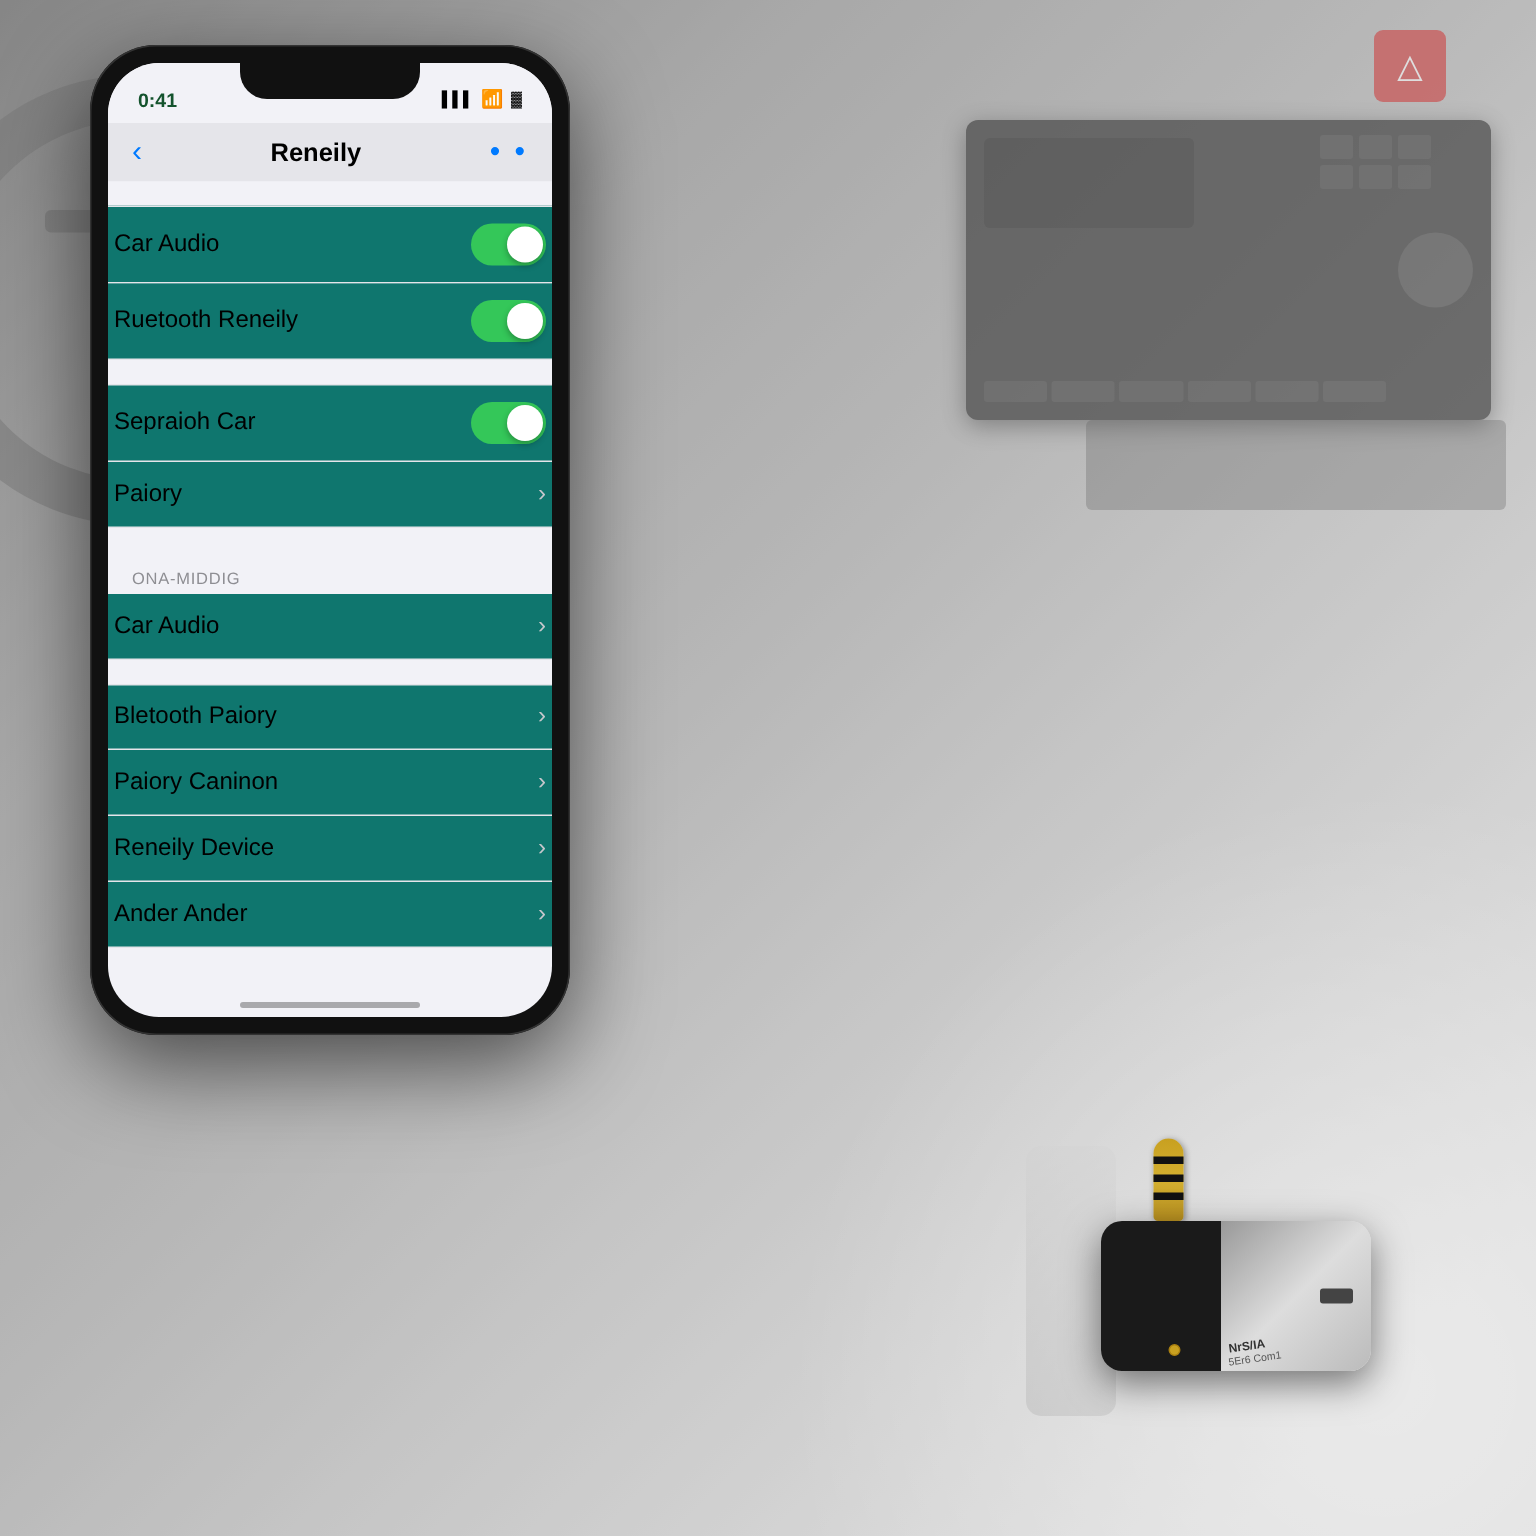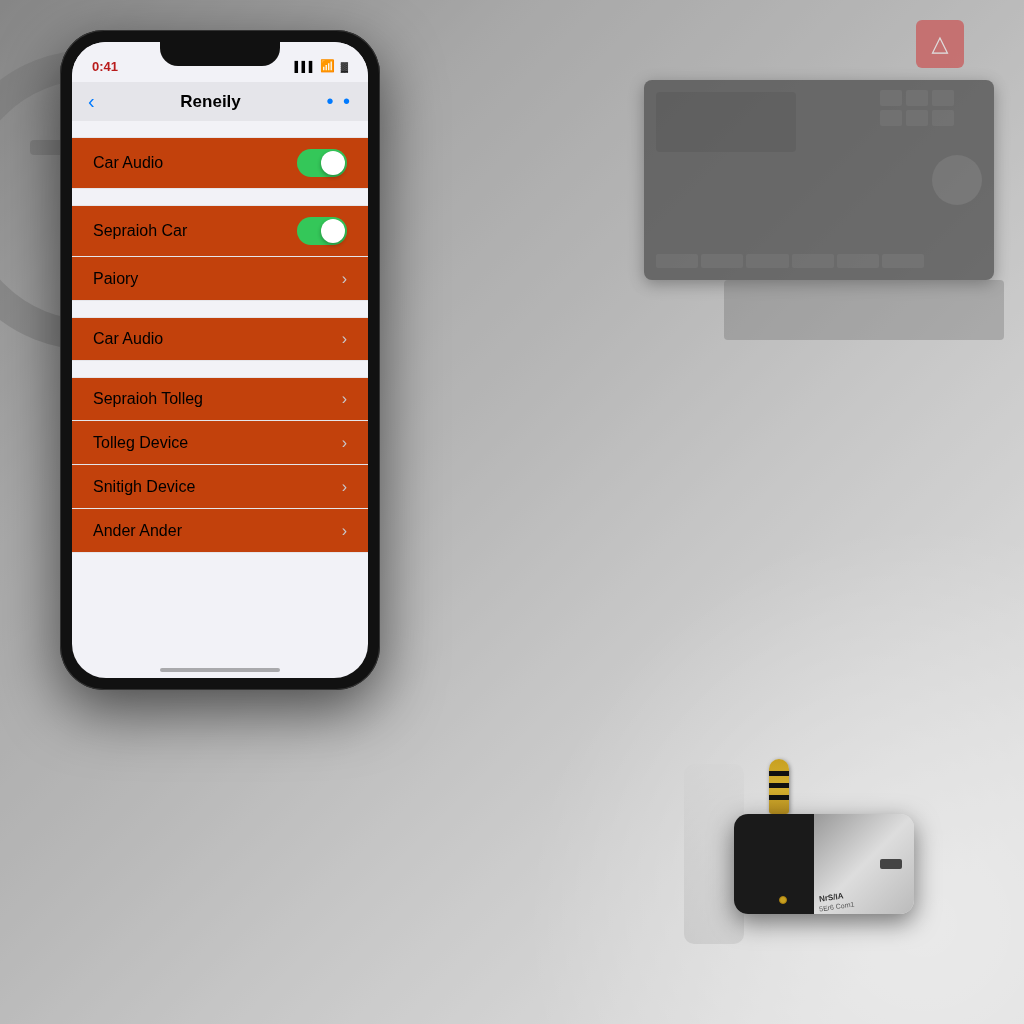--- a/index.html
+++ b/index.html
@@ -78,21 +78,21 @@
       align-items: center;
       padding: 8px 20px 4px;
       padding-top: 12px;
       background: #f2f2f7;
       height: 40px;
     }
 
     .status-time {
       font-size: 13px;
       font-weight: 600;
-      color: #b91c1c;
+      color: #14532d;
     }
 
     .status-icons {
       display: flex;
       align-items: center;
       gap: 5px;
     }
 
     .status-icons span {
       font-size: 11px;
@@ -144,22 +144,22 @@
       padding: 12px 16px 4px;
       text-transform: uppercase;
       letter-spacing: 0.5px;
       background: #f2f2f7;
     }
 
     .settings-cell {
       display: flex;
       align-items: center;
       justify-content: space-between;
-      padding: 11px 21px;
-      background: #c2410c;
+      padding: 11px 4px;
+      background: #0f766e;
       border-bottom: 0.5px solid #e5e5ea;
       min-height: 44px;
     }
 
     .settings-cell:first-child {
       border-top: 0.5px solid #e5e5ea;
     }
 
     .cell-label {
       font-size: 16px;
@@ -298,63 +298,72 @@
 
         <div class="settings-group" style="margin-top:16px;">
           <div class="settings-cell">
             <span class="cell-label">Car Audio</span>
             <div class="cell-right">
               <div class="toggle on">
                 <div class="toggle-knob"></div>
               </div>
             </div>
           </div>
-        </div>
-
-        <div class="settings-group" style="margin-top:16px;text-align:right;">
-          <div class="settings-cell">
-            <span class="cell-label">Sepraioh Car</span>
+          <div class="settings-cell">
+            <span class="cell-label">Ruetooth Reneily</span>
             <div class="cell-right">
               <div class="toggle on">
                 <div class="toggle-knob"></div>
               </div>
             </div>
           </div>
+        </div>
+
+        <div class="settings-group" style="margin-top:16px;text-align:right;">
+          <div class="settings-cell">
+            <span class="cell-label">Sepraioh Car</span>
+            <div class="cell-right">
+              <div class="toggle on">
+                <div class="toggle-knob"></div>
+              </div>
+            </div>
+          </div>
           <div class="settings-cell">
             <span class="cell-label">Paiory</span>
             <div class="cell-right">
               <span class="chevron">›</span>
             </div>
           </div>
         </div>
 
         <div class="settings-group" style="margin-top:16px;">
+          <div class="settings-group-header">ONA-MIDDIG</div>
           <div class="settings-cell">
             <span class="cell-label">Car Audio</span>
             <div class="cell-right">
               <span class="chevron">›</span>
             </div>
           </div>
         </div>
 
         <div class="settings-group" style="margin-top:16px;">
           <div class="settings-cell">
-            <span class="cell-label">Sepraioh Tolleg</span>
-            <div class="cell-right">
-              <span class="chevron">›</span>
-            </div>
-          </div>
-          <div class="settings-cell">
-            <span class="cell-label">Tolleg Device</span>
-            <div class="cell-right">
-              <span class="chevron">›</span>
-            </div>
-          </div>
-          <div class="settings-cell">
-            <span class="cell-label">Snitigh Device</span>
+            <span class="cell-label">Bletooth Paiory</span>
+            <div class="cell-right">
+              <span class="chevron">›</span>
+            </div>
+          </div>
+          <div class="settings-cell">
+            <span class="cell-label">Paiory Caninon</span>
+            <div class="cell-right">
+              <span class="chevron">›</span>
+            </div>
+          </div>
+          <div class="settings-cell">
+            <span class="cell-label">Reneily Device</span>
             <div class="cell-right">
               <span class="chevron">›</span>
             </div>
           </div>
           <div class="settings-cell">
             <span class="cell-label">Ander Ander</span>
             <div class="cell-right">
               <span class="chevron">›</span>
             </div>
           </div>

